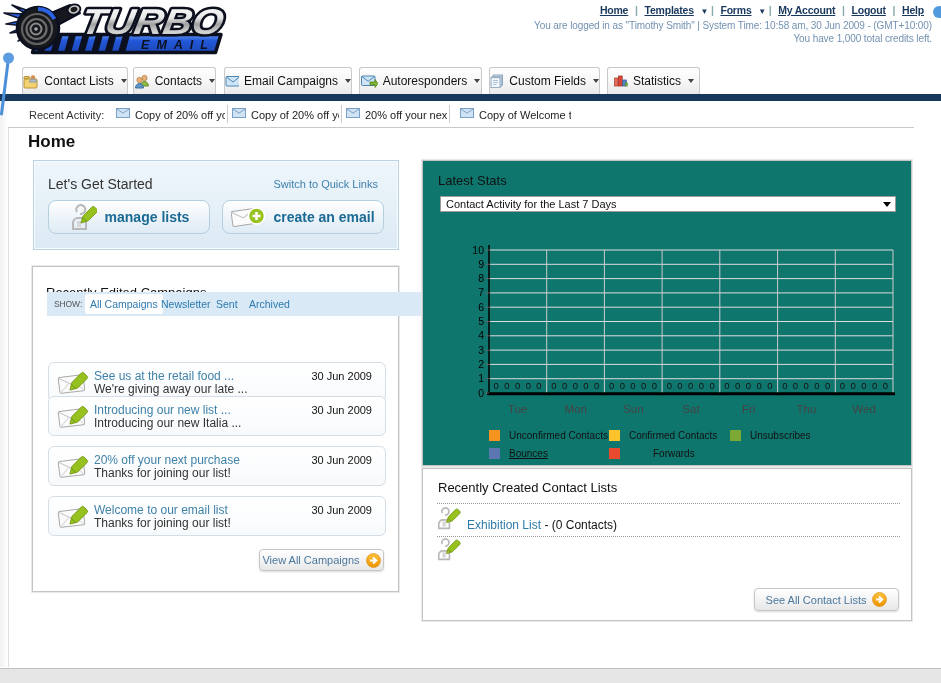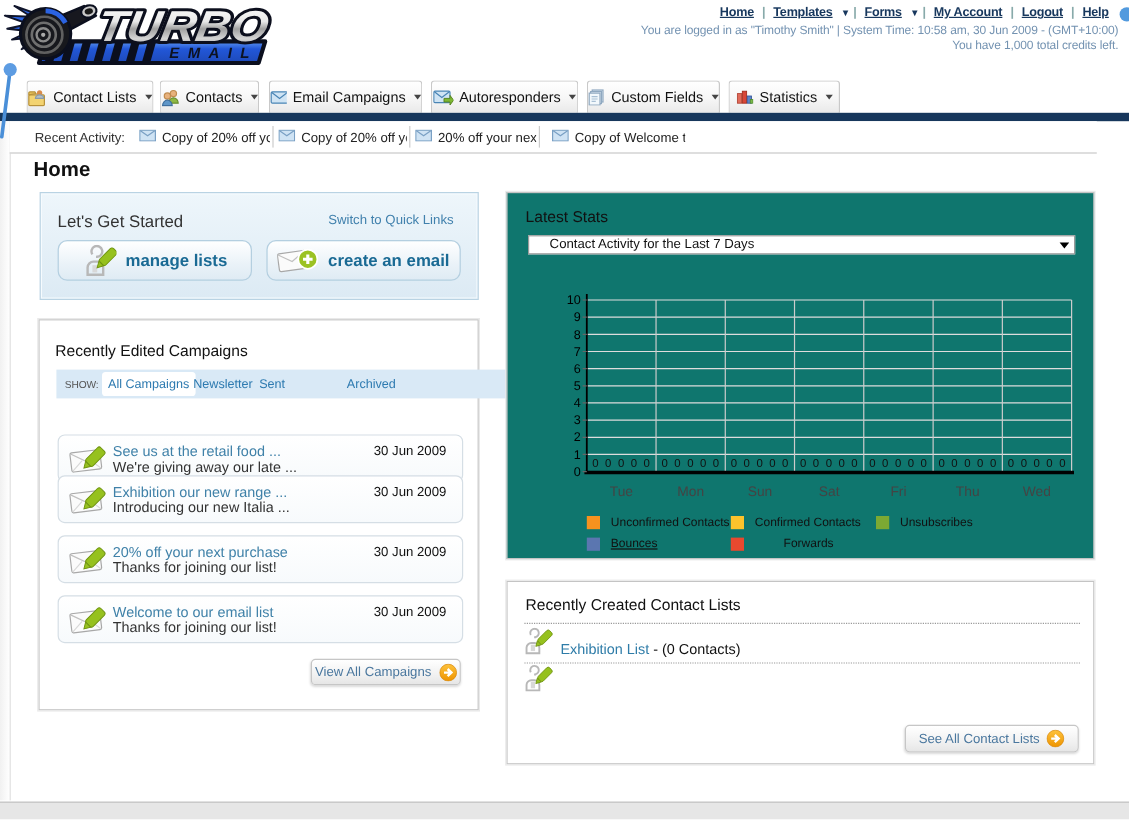--- a/index.html
+++ b/index.html
@@ -26,36 +26,36 @@
 #leftedge { top:101px; left:8px; width:1px; height:566px; background:#e0e0e0; }
 #leftgrad { top:101px; left:0; width:8px; height:566px; background:linear-gradient(90deg,#f1f1f1,#ffffff); }
 
 #homehead { left:28px; top:132px; font-size:17px; font-weight:bold; color:#111; }
 #panel-start { left:33px; top:160px; width:366px; height:90px; background:linear-gradient(#eef6fb,#dceaf4); border:1px solid #b9d3e3; box-shadow:inset 0 0 0 1px #f6fbfe; }
 #panel-start h2 { position:absolute; left:14px; top:15px; font-size:14px; font-weight:normal; color:#333; }
 #switchlink { position:absolute; right:20px; top:17px; font-size:11px; color:#4181ad; }
 .bigbtn { position:absolute; top:39px; height:34px; width:162px; background:linear-gradient(#ffffff,#eaf2f8 60%,#dfebf4); border:1px solid #b4cfe0; border-radius:8px; display:flex; align-items:center; justify-content:center; gap:8px; font-size:14px; font-weight:bold; color:#1a6a94; }
 #panel-camp { left:32px; top:266px; width:367px; height:326px; background:#fff; border:1px solid #c4c4c4; outline:1px solid #e9e9e9; }
 #panel-camp h2, #panel-stats h2, #panel-lists h2 { position:absolute; font-size:13px; font-weight:normal; color:#111; }
-#showbar { position:absolute; left:14px; top:41px; width:388px; height:24px; background:#d9e9f6; font-size:10.5px; color:#2d7ab0; }
+#showbar { position:absolute; left:14px; top:25px; width:388px; height:24px; background:#d9e9f6; font-size:10.5px; color:#2d7ab0; }
 #showbar .showlbl { position:absolute; left:7px; top:7px; color:#555; font-size:8.5px; letter-spacing:-0.1px; }
 #showbar .pill { position:absolute; left:38px; top:2px; height:20px; padding:0 5px; line-height:20px; background:#fff; border-radius:3px; }
 .camprow { position:absolute; left:15px; width:338px; height:40px; background:linear-gradient(#ffffff,#f7fafc); border:1px solid #d5dee5; border-radius:6px; }
 .camprow .cicon { position:absolute; left:7px; top:6px; }
 .camprow .t1 { position:absolute; left:45px; top:6px; font-size:12px; color:#3f81a8; }
 .camprow .t2 { position:absolute; left:45px; top:19px; font-size:12px; color:#333; }
 .camprow .dt { position:absolute; right:13px; top:7px; font-size:11px; color:#111; }
 .gobtn { position:absolute; white-space:nowrap; background:linear-gradient(#ffffff,#efefef 70%,#e6e6e6); border:1px solid #c6c6c6; border-radius:4px; box-shadow:0 1px 2px rgba(0,0,0,.15); display:flex; align-items:center; justify-content:center; gap:6px; font-size:11px; color:#4a779e; }
 
 #panel-stats { left:422px; top:160px; width:490px; height:306px; background:#0f766e; border:1px solid #c4c4c4; outline:1px solid #e9e9e9; }
-#dropdown { position:absolute; left:17px; top:35px; width:456px; height:16px; border:1px solid #9b9b9b; background:#fff; font-size:11px; color:#111; line-height:14px; padding-left:17px; }
+#dropdown { position:absolute; left:17px; top:35px; width:456px; height:16px; border:1px solid #9b9b9b; background:#fff; font-size:11px; color:#111; line-height:14px; padding-left:5px; }
 #dropdown .dar { position:absolute; right:4px; top:5px; width:0; height:0; border-left:4px solid transparent; border-right:4px solid transparent; border-top:5px solid #000; }
 .leg { position:absolute; font-size:10px; color:#111; }
 .sw { position:absolute; width:11px; height:11px; }
-#panel-lists { left:422px; top:484px; width:490px; height:153px; background:#fff; border:1px solid #c4c4c4; outline:1px solid #e9e9e9; }
+#panel-lists { left:422px; top:468px; width:490px; height:153px; background:#fff; border:1px solid #c4c4c4; outline:1px solid #e9e9e9; }
 .dotline { position:absolute; left:14px; width:463px; border-top:1px dotted #999; }
 .litem { position:absolute; left:14px; font-size:12px; color:#111; }
 .litem a { color:#2e7ca8; }
 #footer { top:668px; left:0; width:941px; height:15px; background:#e6e6e6; border-top:1px solid #c2c2c2; }
 </style>
 </head>
 <body>
 
 <div class="abs" id="toplinks"><a href="#">Home</a> <span style="color:#8aa">|</span> <a href="#">Templates</a> <span class="arr">▼</span> <span style="color:#8aa">|</span> <a href="#">Forms</a> <span class="arr">▼</span> <span style="color:#8aa">|</span> <a href="#">My Account</a> <span style="color:#8aa">|</span> <a href="#">Logout</a> <span style="color:#8aa">|</span> <a href="#">Help</a></div>
 <div class="abs" id="logininfo">You are logged in as "Timothy Smith" | System Time: 10:58 am, 30 Jun 2009 - (GMT+10:00)<br>You have 1,000 total credits left.</div>
@@ -193,21 +193,21 @@
         </svg></span>create an email</div>
 </div>
 
 <div class="abs" id="panel-camp">
   <h2 style="left:13px; top:18px;">Recently Edited Campaigns</h2>
   <div id="showbar">
       <span class="showlbl">SHOW:</span>
       <span class="pill">All Campaigns</span>
       <span style="position:absolute; left:114px; top:6px;">Newsletter</span>
       <span style="position:absolute; left:169px; top:6px;">Sent</span>
-      <span style="position:absolute; left:202px; top:6px;margin-left:40px;">Archived</span>
+      <span style="position:absolute; left:202px; top:6px;">Archived</span>
     </div>
   <div class="camprow" style="top:95px;">
       <span class="cicon"><svg width="34" height="28" xmlns="http://www.w3.org/2000/svg">
           <g transform="rotate(-7 16 15)">
             <rect x="3" y="7" width="25" height="16" rx="1.5" fill="#fbfbfb" stroke="#a8a8a8"></rect>
             <path d="M3.6,7.8 l11.9,7.5 11.9,-7.5" fill="none" stroke="#c0c0c0"></path>
             <path d="M3.6,22.4 l8.9,-8 M27.4,22.4 l-8.9,-8" fill="none" stroke="#d8d8d8"></path>
           </g>
           <g transform="rotate(45 21 14)">
             <rect x="17" y="2" width="8" height="17" rx="2" fill="#96c11e" stroke="#6f9410" stroke-width="0.8"></rect>
@@ -223,21 +223,21 @@
           <g transform="rotate(-7 16 15)">
             <rect x="3" y="7" width="25" height="16" rx="1.5" fill="#fbfbfb" stroke="#a8a8a8"></rect>
             <path d="M3.6,7.8 l11.9,7.5 11.9,-7.5" fill="none" stroke="#c0c0c0"></path>
             <path d="M3.6,22.4 l8.9,-8 M27.4,22.4 l-8.9,-8" fill="none" stroke="#d8d8d8"></path>
           </g>
           <g transform="rotate(45 21 14)">
             <rect x="17" y="2" width="8" height="17" rx="2" fill="#96c11e" stroke="#6f9410" stroke-width="0.8"></rect>
             <path d="M18,19 l3,5 3,-5 Z" fill="#96c11e" stroke="#6f9410" stroke-width="0.8"></path>
           </g>
         </svg></span>
-      <span class="t1">Exhibition our new range ...</span>
+      <span class="t1">Introducing our new list ...</span>
       <span class="t2">Introducing our new Italia ...</span>
       <span class="dt">30 Jun 2009</span>
     </div>
   <div class="camprow" style="top:179px;">
       <span class="cicon"><svg width="34" height="28" xmlns="http://www.w3.org/2000/svg">
           <g transform="rotate(-7 16 15)">
             <rect x="3" y="7" width="25" height="16" rx="1.5" fill="#fbfbfb" stroke="#a8a8a8"></rect>
             <path d="M3.6,7.8 l11.9,7.5 11.9,-7.5" fill="none" stroke="#c0c0c0"></path>
             <path d="M3.6,22.4 l8.9,-8 M27.4,22.4 l-8.9,-8" fill="none" stroke="#d8d8d8"></path>
           </g>

